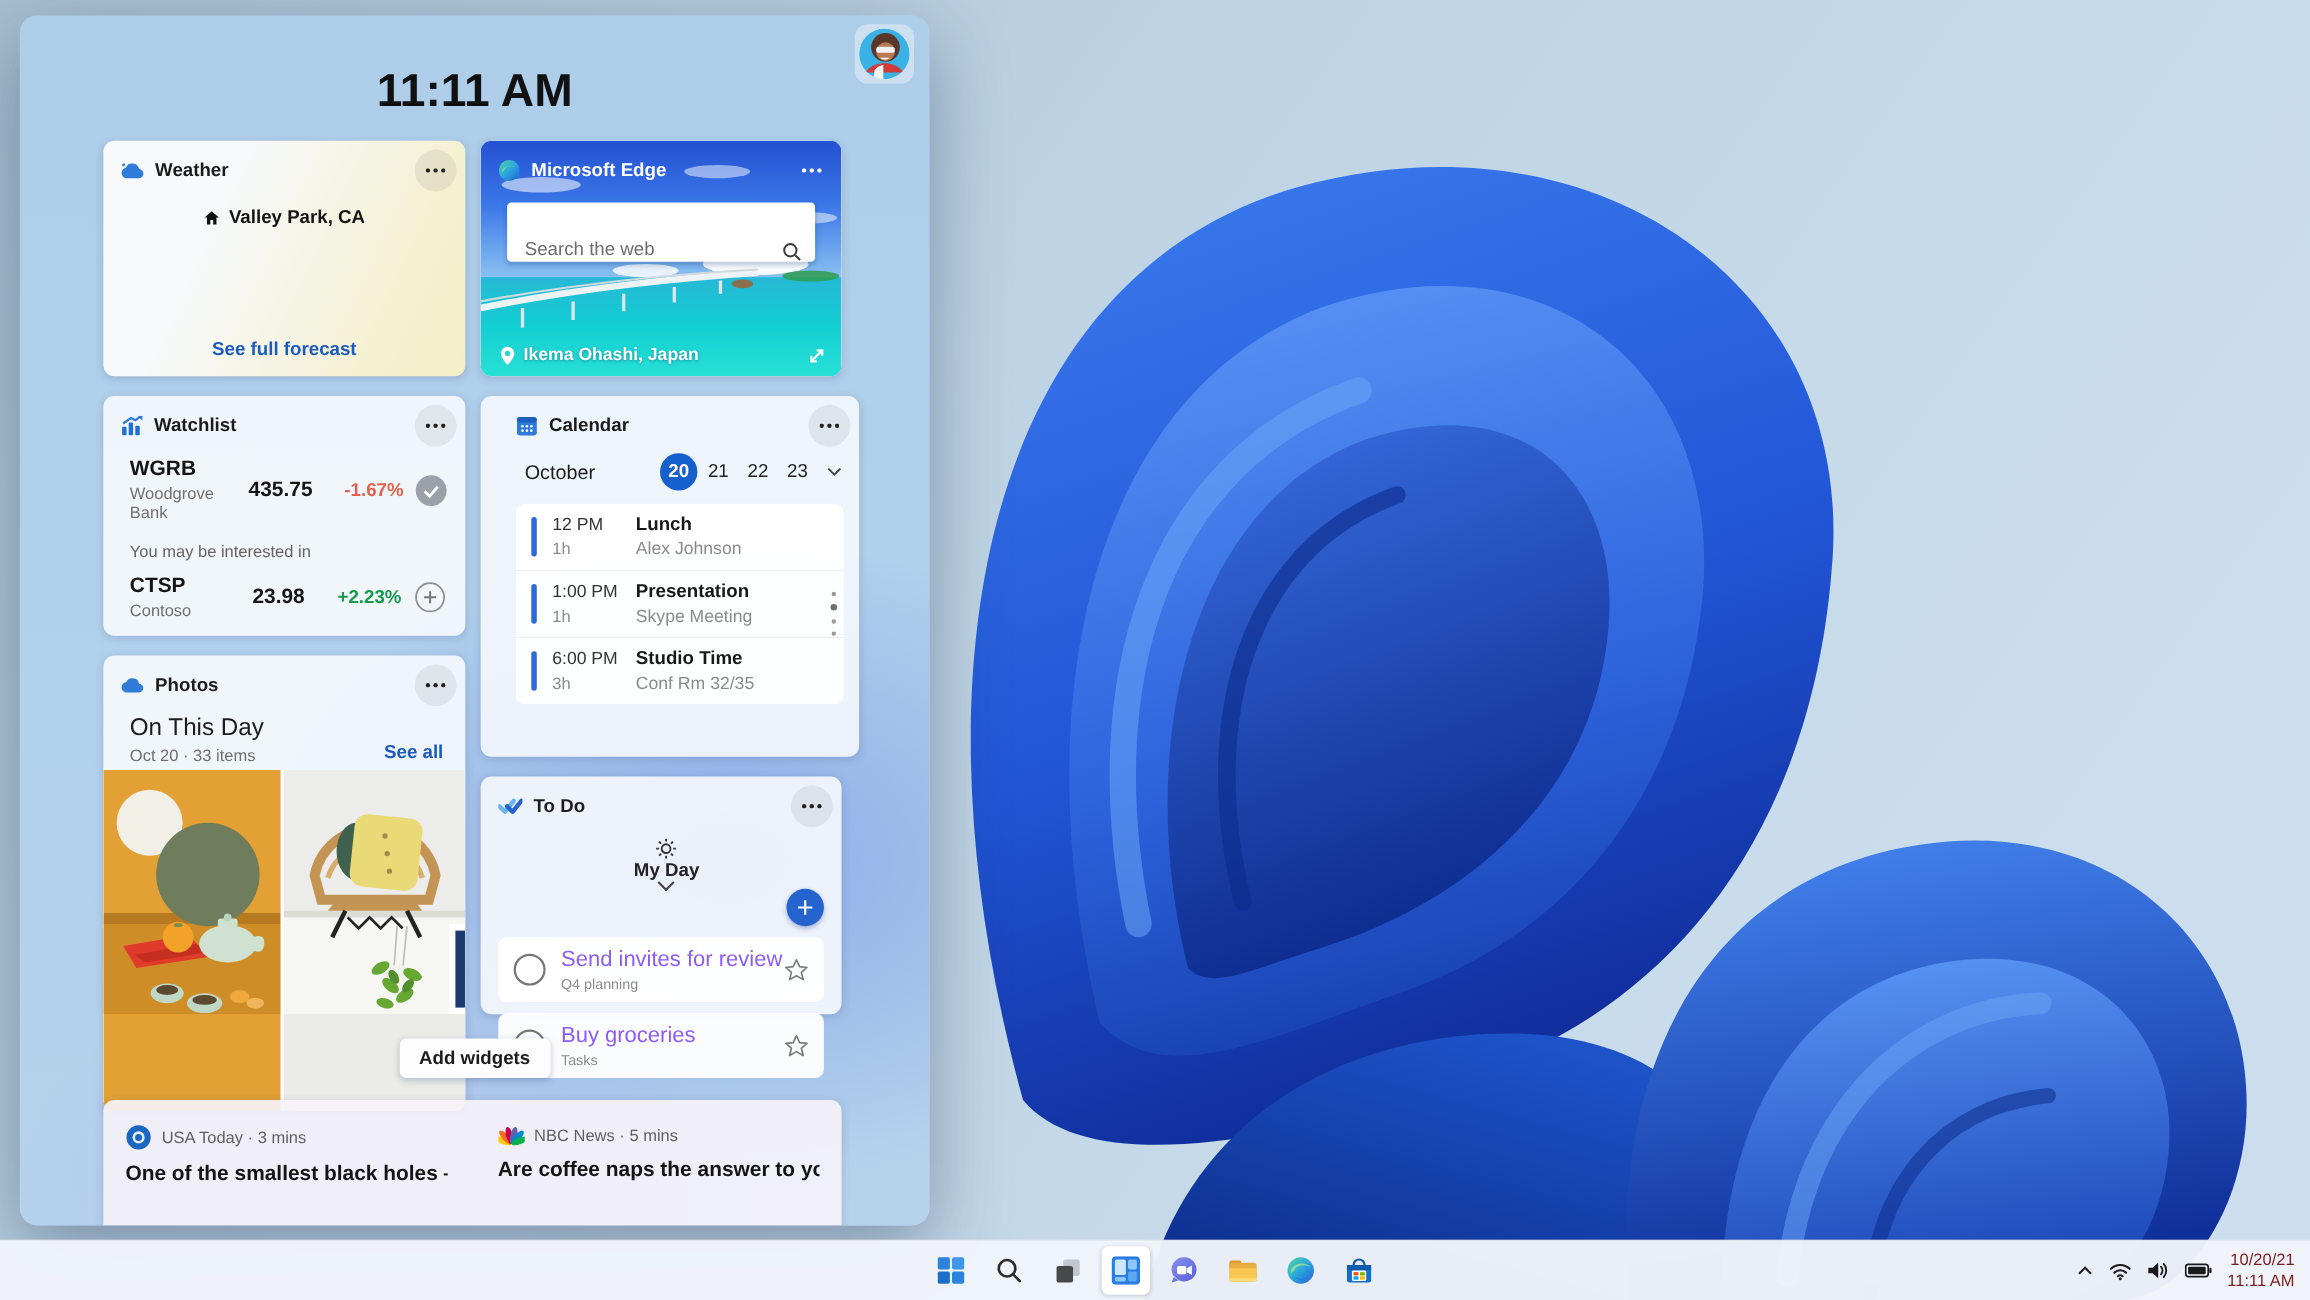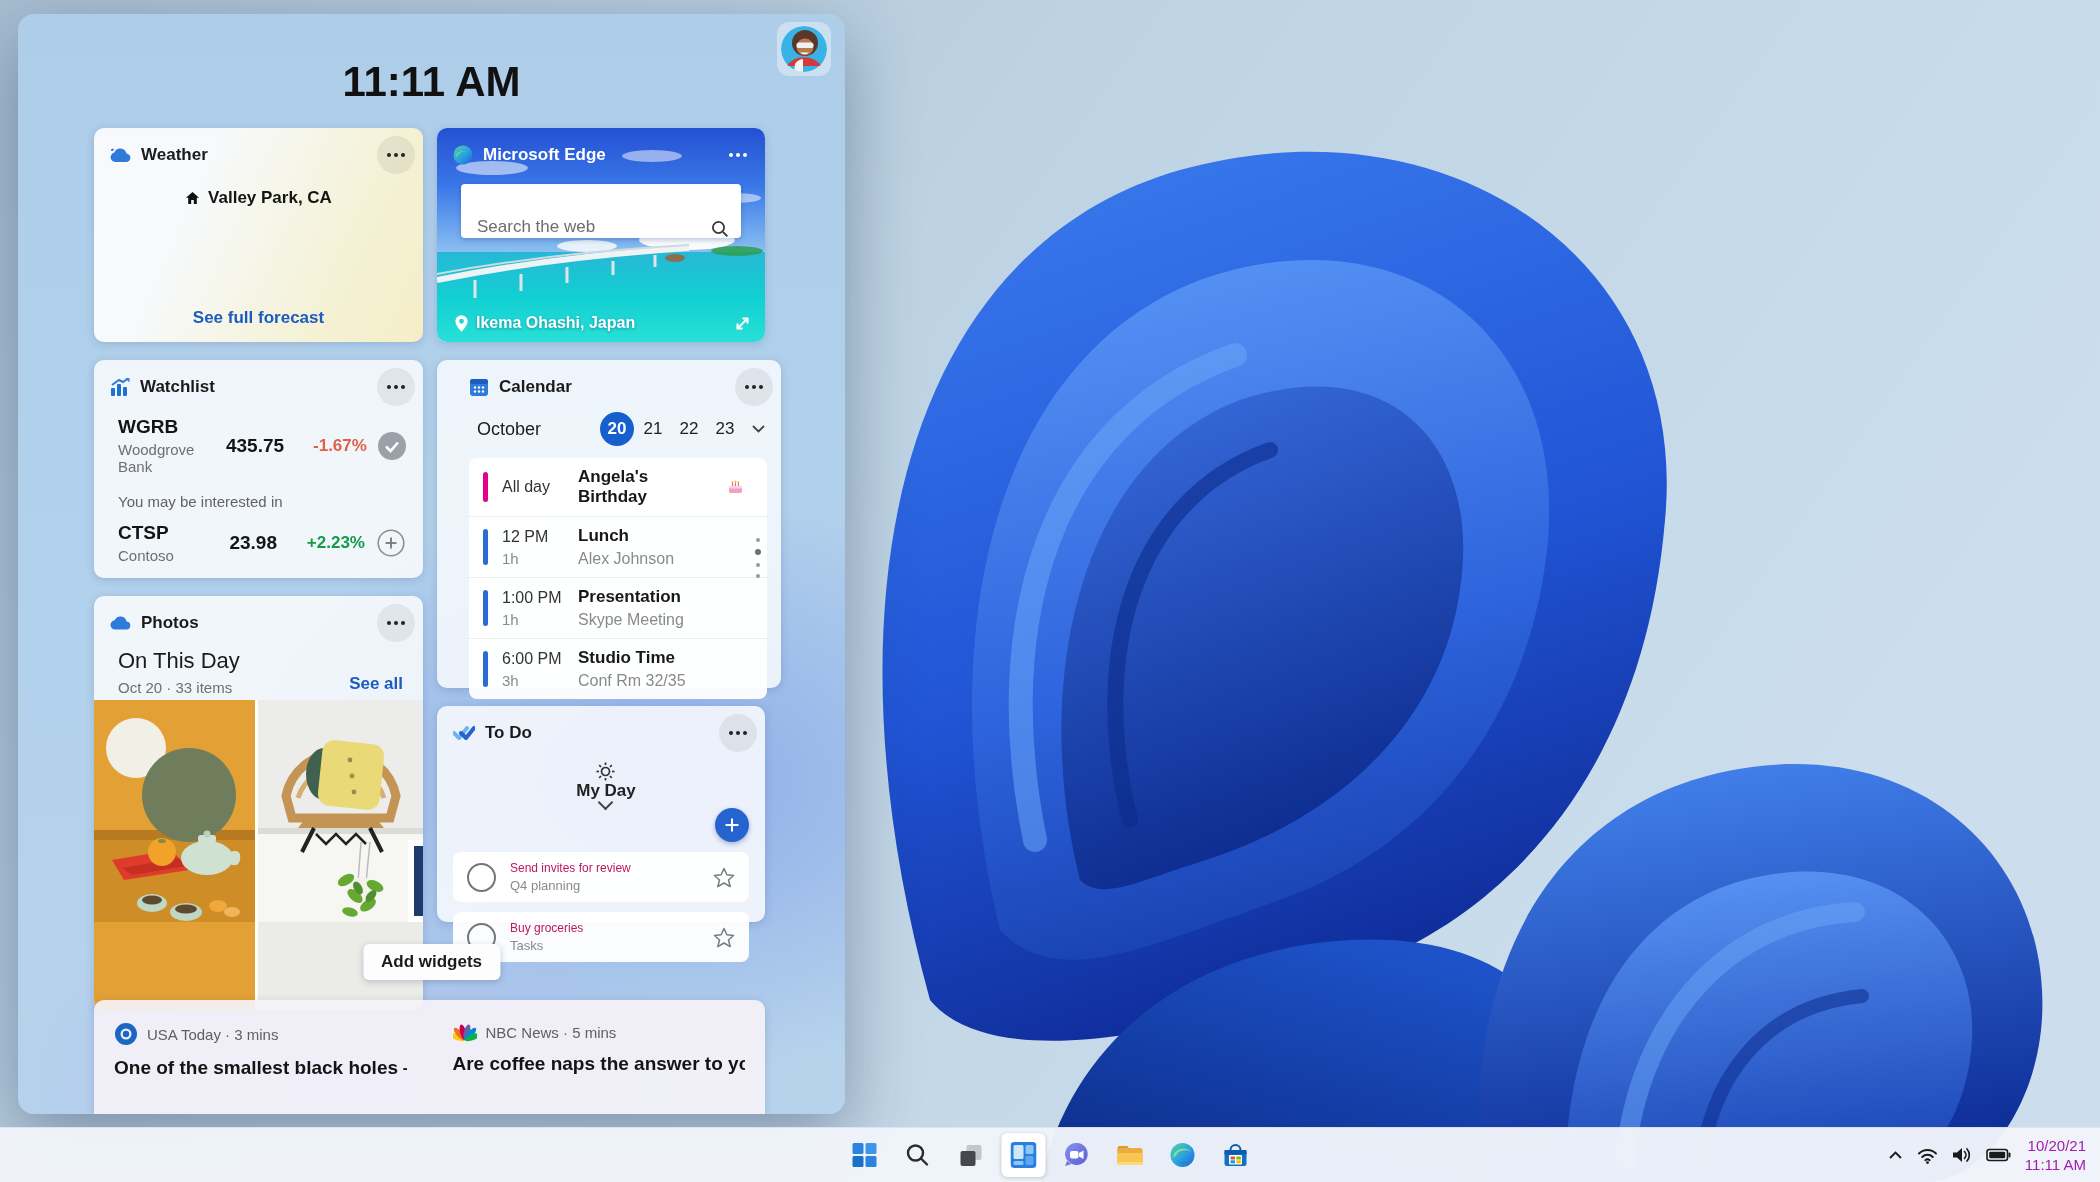--- a/index.html
+++ b/index.html
@@ -113,21 +113,21 @@
   .myday{display:flex;align-items:center;padding:12px 16px 0 24px;flex-direction:column;}
   .myday-label{font-size:17px;font-weight:700;color:#222;margin:0 8px 0 10px;}
   .chev{width:9px;height:9px;border-right:2px solid #444;border-bottom:2px solid #444;
     transform:rotate(45deg);margin-top:-4px;cursor:pointer;}
   .add-task{margin-left:auto;width:34px;height:34px;border-radius:50%;background:#2564cf;
     display:flex;align-items:center;justify-content:center;cursor:pointer;box-shadow:0 2px 5px rgba(20,60,140,.35);}
   .task{margin:10px 16px 0 16px;background:rgba(255,255,255,.95);border-radius:8px;
     display:flex;align-items:center;padding:9px 14px;cursor:pointer;}
   .task-check{width:25px;height:25px;border-radius:50%;border:2px solid #767676;flex:0 0 auto;cursor:pointer;}
   .task-text{margin-left:14px;}
-  .task-title{font-size:12px;color:#be185d;}
+  .task-title{font-size:20px;color:#8b5cf6;}
   .task-list{font-size:13px;color:#8a8a8a;margin-top:3px;}
   .task-star{margin-left:auto;cursor:pointer;display:flex;}
 
   
   .add-widgets{position:absolute;left:50%;top:930px;transform:translateX(-50%);
     background:#fdfdfd;border:none;border-radius:6px;padding:8px 18px;font-size:17px;font-weight:700;
     color:#1b1b1b;box-shadow:0 2px 6px rgba(50,70,110,.25);cursor:pointer;font-family:inherit;}
 
   
   .card.stories{left:76px;top:986px;width:671px;height:114px;border-radius:10px 10px 0 0;
@@ -141,21 +141,21 @@
   
   .taskbar{position:absolute;left:0;right:0;bottom:0;height:54px;background:rgba(241,244,250,.97);
     border-top:1px solid rgba(0,0,0,.06);}
   .tb-center{position:absolute;left:50%;top:0;height:54px;transform:translateX(-50%);
     display:flex;align-items:center;gap:9px;}
   .tb-btn{width:44px;height:44px;border-radius:6px;display:flex;align-items:center;
     justify-content:center;cursor:pointer;}
   .tb-btn.active{background:#fff;box-shadow:0 1px 4px rgba(0,0,0,.18);}
   .tray{position:absolute;right:0;top:0;height:54px;display:flex;align-items:center;gap:14px;padding-right:14px;}
   .tray-icon{display:flex;align-items:center;cursor:pointer;}
-  .tray-clock{text-align:right;font-size:15px;line-height:19px;color:#a21caf;cursor:pointer;}
+  .tray-clock{text-align:right;font-size:15px;line-height:19px;color:#7f1d1d;cursor:pointer;}
 
   .cake{display:inline-block;}
 </style>
 </head>
 <body>
 
 <div class="screen">
 
   <svg class="wallpaper" viewBox="0 0 2100 1182" preserveAspectRatio="none">
     <defs>
@@ -402,41 +402,20 @@
           <span class="cal-day">23</span>
           <span class="cal-chevron">
             <svg width="13" height="8" viewBox="0 0 13 8">
                 <polyline points="1,1 6.5,6.5 12,1" stroke="#444" stroke-width="1.8" fill="none"></polyline>
               </svg>
           </span>
         </div>
       </div>
       <div class="cal-events">
         <div class="ev">
-          <div class="ev-bar" style="background:#e3008c;height:30px;"></div>
-          <div class="ev-time">
-              <div class="ev-t1">All day</div>
-            </div>
-          <div>
-            <div class="ev-title">
-              <span>Angela's Birthday</span>
-              <svg class="cake" width="15" height="14" viewBox="0 0 15 14">
-                <rect x="1" y="6" width="13" height="7" rx="1.5" fill="#f2a0c0"></rect>
-                <rect x="1" y="6" width="13" height="2.6" rx="1.3" fill="#fad3e2"></rect>
-                <line x1="4.5" y1="3" x2="4.5" y2="6" stroke="#e06a96" stroke-width="1.2"></line>
-                <line x1="7.5" y1="2.5" x2="7.5" y2="6" stroke="#e06a96" stroke-width="1.2"></line>
-                <line x1="10.5" y1="3" x2="10.5" y2="6" stroke="#e06a96" stroke-width="1.2"></line>
-                <circle cx="4.5" cy="2" r="1" fill="#f6b73c"></circle>
-                  <circle cx="7.5" cy="1.4" r="1" fill="#f6b73c"></circle>
-                  <circle cx="10.5" cy="2" r="1" fill="#f6b73c"></circle>
-              </svg>
-            </div>
-          </div>
-        </div>
-        <div class="ev">
           <div class="ev-bar" style="background:#2b6cd4;height:36px;"></div>
           <div class="ev-time">
             <div class="ev-t1">12 PM</div>
             <div class="ev-t2">1h</div>
           </div>
           <div>
             <div class="ev-title">
                 <span>Lunch</span>
               </div>
             <div class="ev-sub">Alex Johnson</div>

